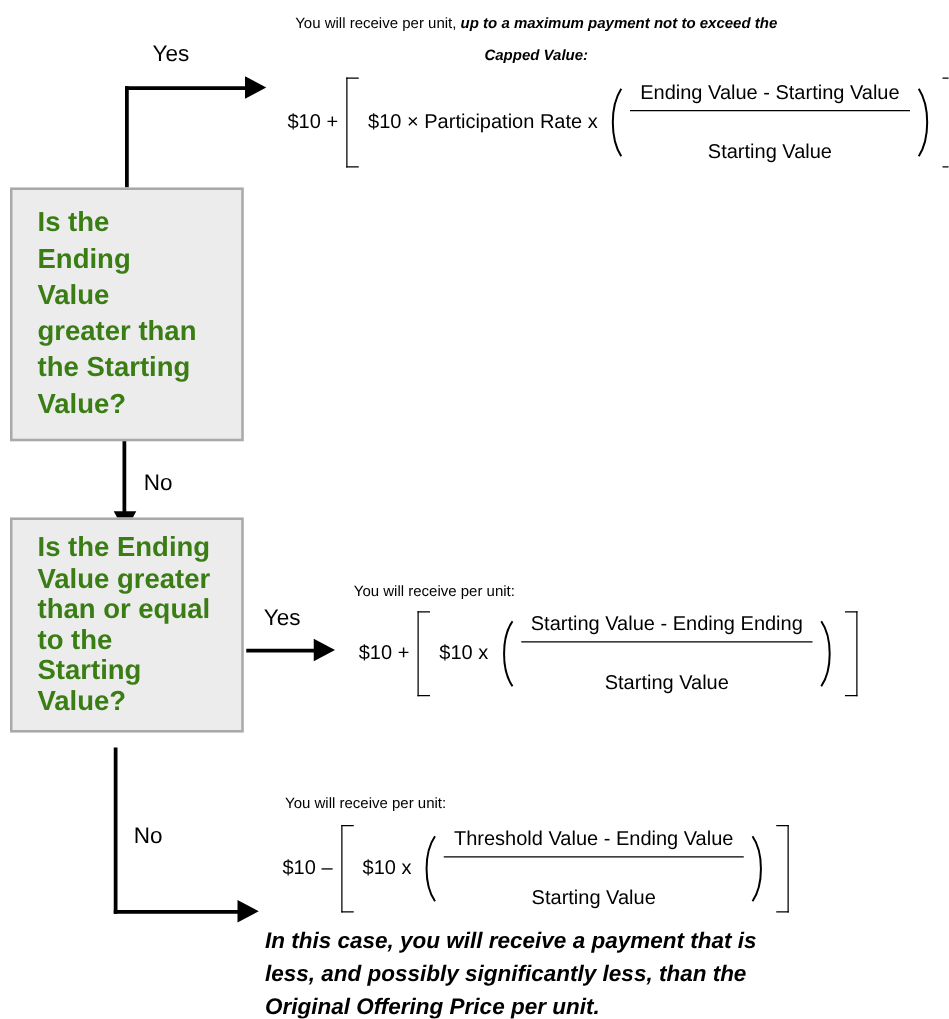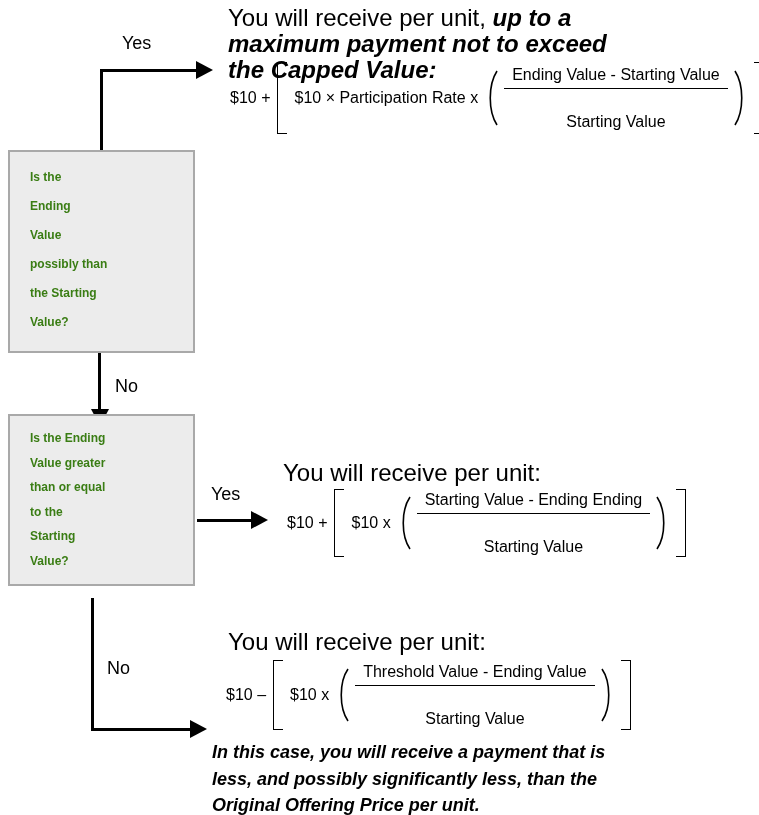--- a/index.html
+++ b/index.html
@@ -15,25 +15,25 @@
   .arrowhead-down{position:absolute;width:0;height:0;
     border-left:9px solid transparent;border-right:9px solid transparent;
     border-top:17px solid #000;}
   .branch-label{position:absolute;font-size:18px;color:#000;}
   
   .decision-box{
     position:absolute;box-sizing:border-box;
     background:var(--box_fill,#ececec);
     border:2px solid var(--box_border,#a9a9a9);
     color:var(--accent_green,#3a7d14);
-    font-weight:bold;font-size:12px;
+    font-weight:bold;font-size:22px;
   }
   .decision-box .lines div{white-space:nowrap;}
   
-  .heading{position:absolute;font-size:24px;line-height:26px;}
+  .heading{position:absolute;font-size:12px;line-height:26px;text-align:center;}
   .emphasis{font-weight:bold;font-style:italic;}
   .note{position:absolute;font-size:18px;font-weight:bold;font-style:italic;line-height:26.5px;}
   
   .formula{position:absolute;display:flex;align-items:center;font-size:16px;white-space:nowrap;}
   .f-pre{margin-right:7px;}
   .bracket{align-self:stretch;width:9px;flex:0 0 auto;}
   .bracket.open{border-left:1.7px solid #000;border-top:1.7px solid #000;border-bottom:1.7px solid #000;margin-right:7px;}
   .bracket.close{border-right:1.7px solid #000;border-top:1.7px solid #000;border-bottom:1.7px solid #000;margin-left:7px;}
   .f-inner{margin-right:7px;}
   .paren{flex:0 0 auto;display:flex;align-items:center;}
@@ -76,21 +76,21 @@
         </svg>
     </span>
     <span class="bracket close"></span>
   </div>
 
   <div class="decision-box" style="left:8px;top:150px;width:187px;height:203px;padding:11px 0 0 20px;line-height:29px;">
     <div class="lines">
         <div>Is the</div>
         <div>Ending</div>
         <div>Value</div>
-        <div>possibly than</div>
+        <div>greater than</div>
         <div>the Starting</div>
         <div>Value?</div>
       </div>
   </div>
 
   <div class="vline" style="left:98px;top:353px;width:3px;height:57px;"></div>
   <div class="arrowhead-down" style="left:91px;top:409px;"></div>
   <div class="branch-label" style="left:115px;top:376px;">No</div>
 
   <div class="decision-box" style="left:8px;top:414px;width:187px;height:172px;padding:10px 0 0 20px;line-height:24.5px;">

